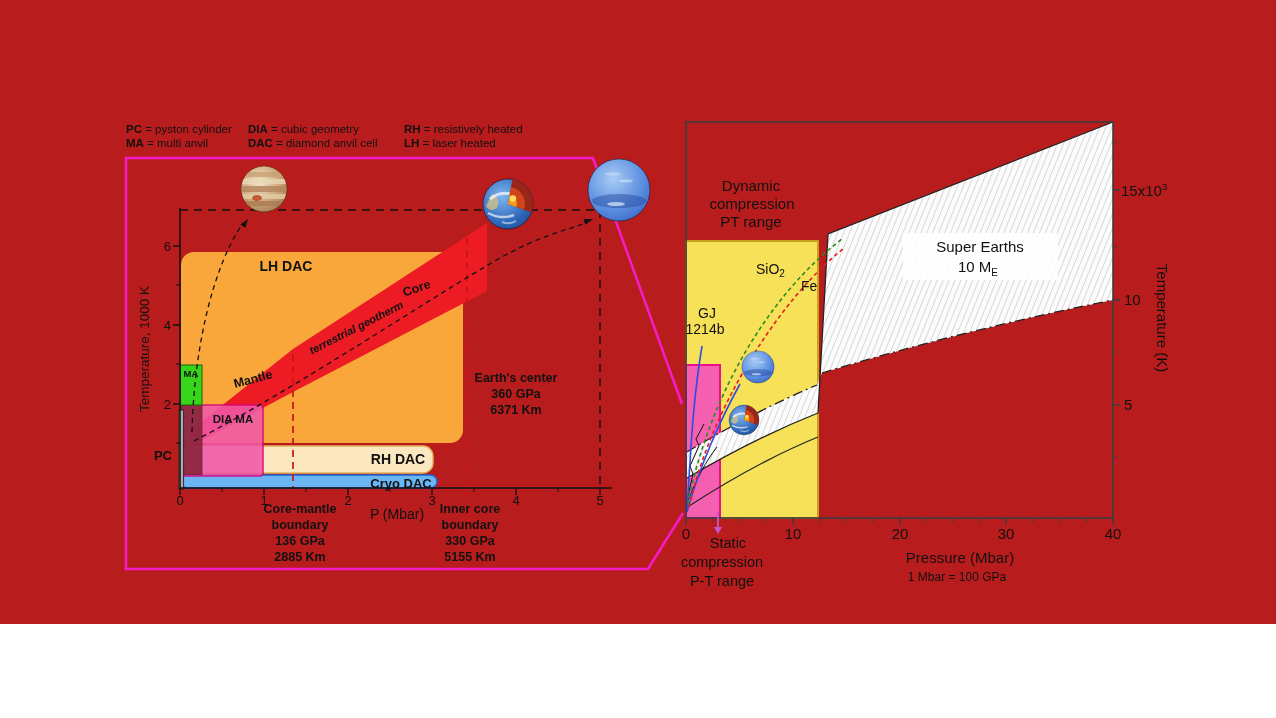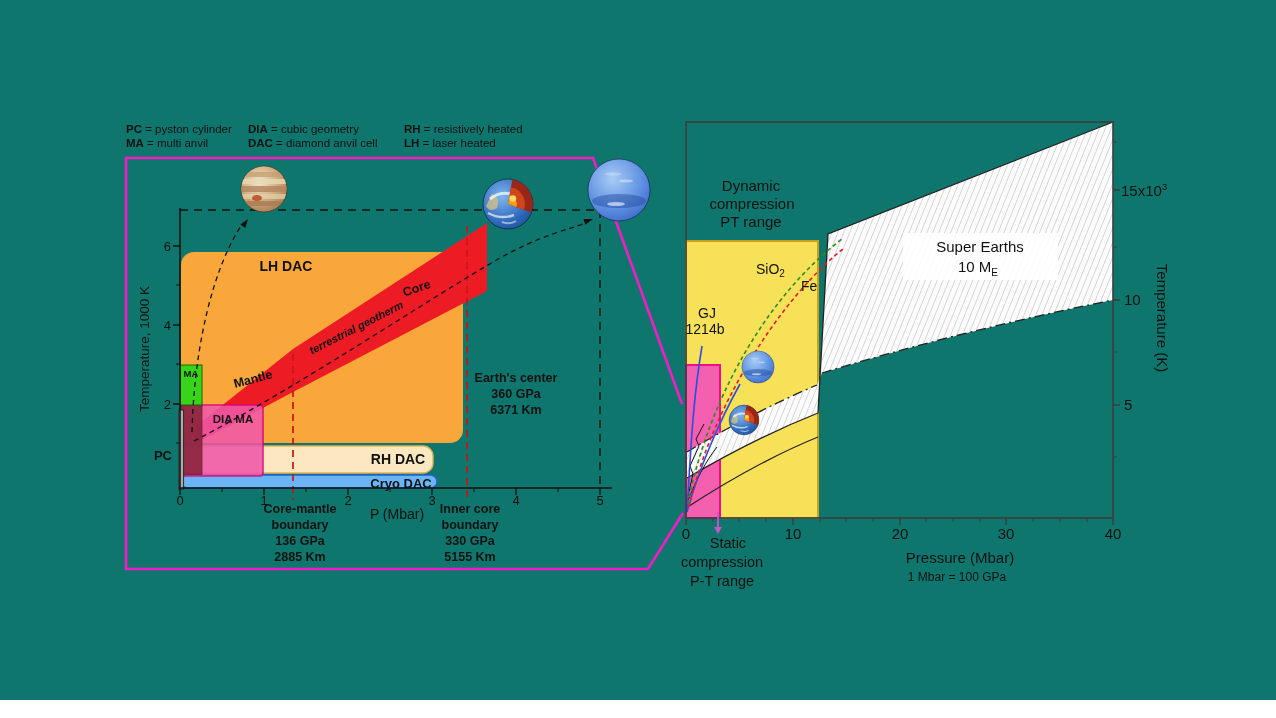--- a/index.html
+++ b/index.html
@@ -1,16 +1,16 @@
 <!DOCTYPE html>
 <html><head>
 <meta charset="utf-8">
 <style>
   html,body{margin:0;padding:0;background:#fff;}
-  .wrap{position:relative;width:1276px;height:700px;background:#0f766e;overflow:hidden;
+  .wrap{position:relative;width:1276px;height:624px;background:#b91c1c;overflow:hidden;
         font-family:"Liberation Sans",sans-serif;}
   svg text{font-family:"Liberation Sans",sans-serif;fill:#111;}
   .b{font-weight:bold;}
   .it{font-style:italic;}
 </style>
 </head>
 <body>
 
 <div class="wrap">
 <svg width="1276" height="718" viewBox="0 0 1276 718">

